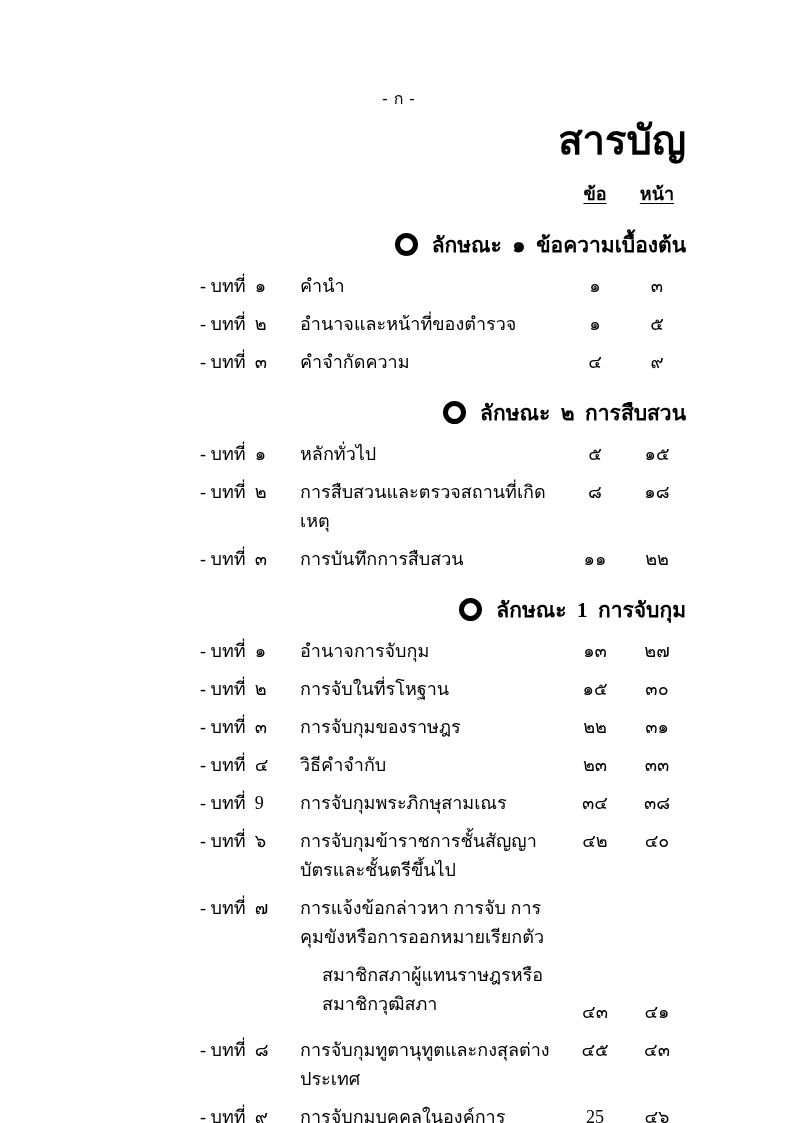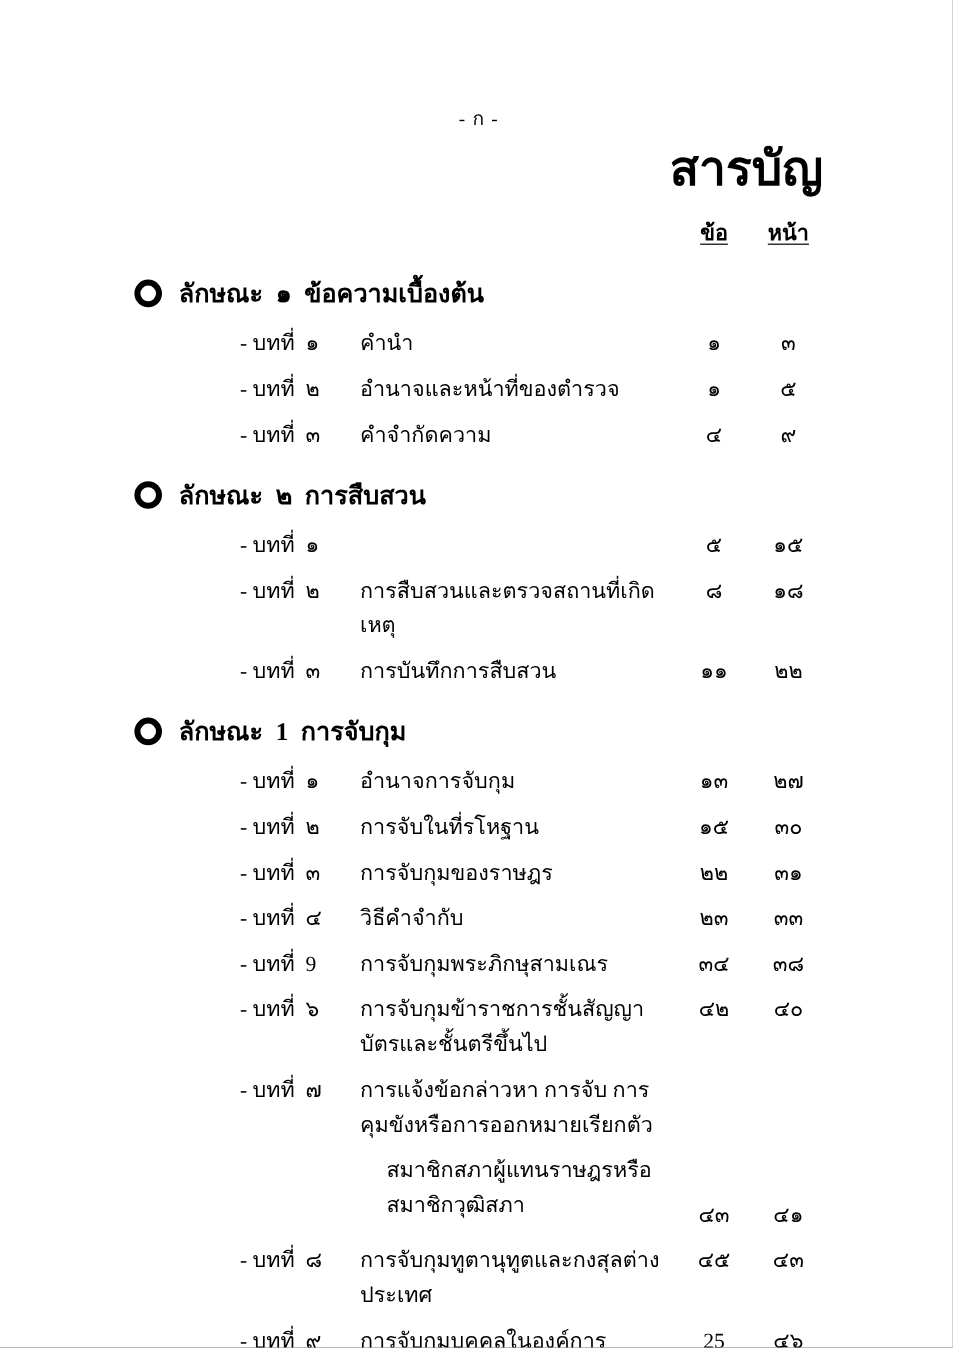--- a/index.html
+++ b/index.html
@@ -15,21 +15,21 @@
   }
   .grid-row{
     display:grid; grid-template-columns:1fr 66px 58px; align-items:baseline;
   }
   .cols-header{ margin-top:14px; }
   .col-h{
     font-weight:bold; font-size:18px; text-align:center;
     text-decoration:underline; text-underline-offset:3px;
   }
   .section-row{
-    display:flex; align-items:center; margin-top:20px; margin-bottom:10px;
+    display:flex; align-items:center; margin-top:20px; margin-bottom:10px;justify-content:flex-end;
   }
   .bullet{
     display:inline-block; width:13px; height:13px; border:5px solid #000;
     border-radius:50%; margin-right:14px; flex:0 0 auto;
   }
   .sec-title{ font-weight:bold; font-size:21px; white-space:pre-wrap; }
   .toc-row{ margin:9px 0; font-size:18px; }
   .row-main{ display:flex; padding-left:52px; }
   .lbl{ flex:0 0 100px; white-space:pre-wrap;margin-left:36px; }
   .ttl{ flex:1 1 auto; white-space:pre-wrap; padding-right:6px; }
@@ -79,20 +79,21 @@
     <span class="num">๙</span>
   </div>
 
   <div class="section-row">
     <span class="bullet"></span>
     <span class="sec-title">ลักษณะ  ๒  การสืบสวน</span>
   </div>
   <div class="grid-row toc-row">
     <span class="row-main">
         <span class="lbl">- บทที่  ๑</span>
+        <span class="ttl">หลักทั่วไป</span>
       </span>
     <span class="num">๕</span>
     <span class="num">๑๕</span>
   </div>
   <div class="grid-row toc-row">
     <span class="row-main">
         <span class="lbl">- บทที่  ๒</span>
         <span class="ttl">การสืบสวนและตรวจสถานที่เกิดเหตุ</span>
       </span>
     <span class="num">๘</span>

